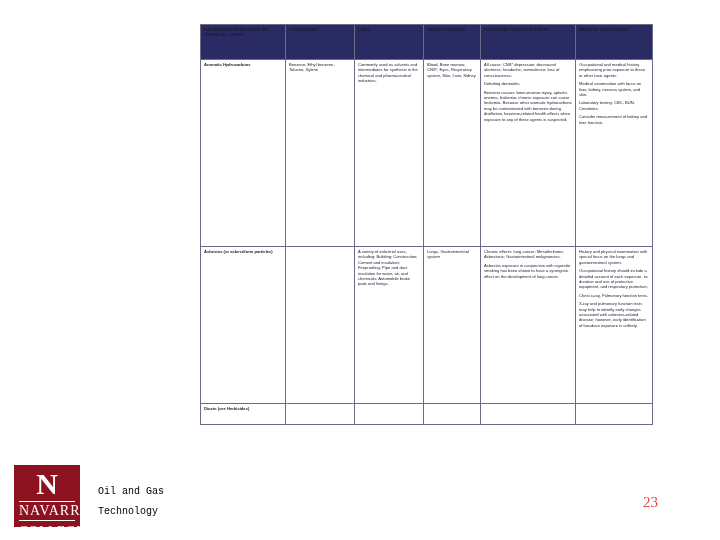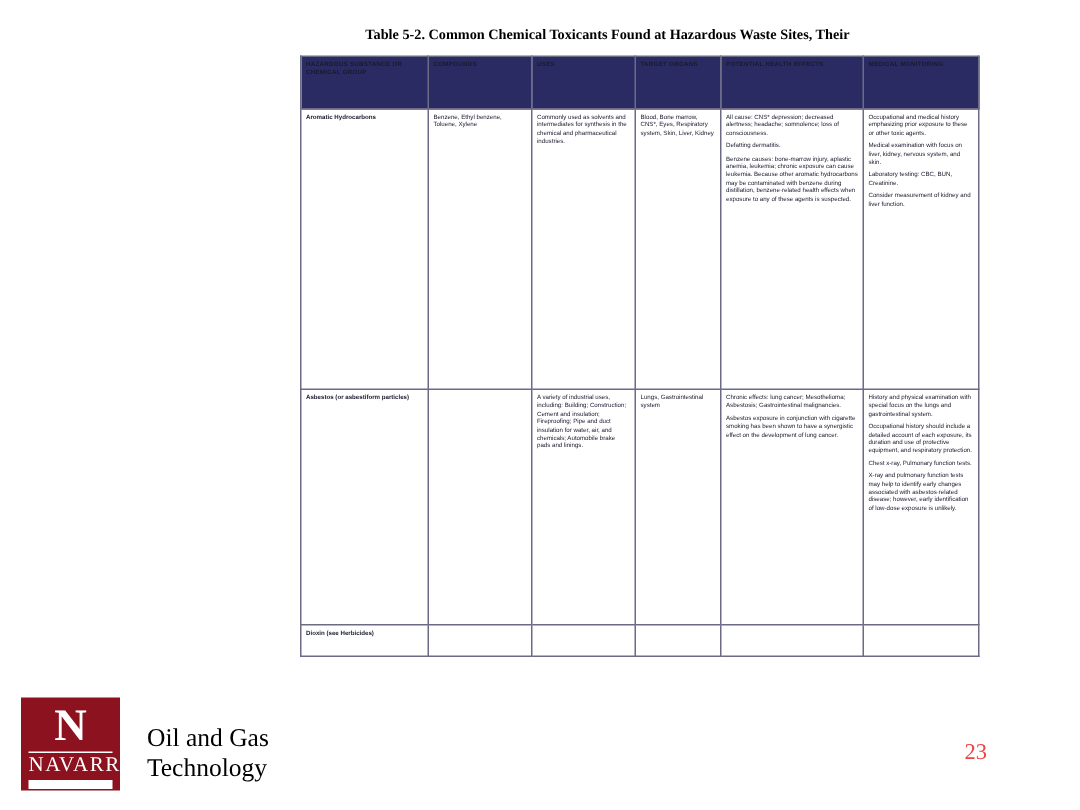--- a/index.html
+++ b/index.html
@@ -105,63 +105,62 @@
     letter-spacing: 1px;
     margin-top: 2px;
     border-top: 1px solid #ffffff;
     padding-top: 1px;
     display: block;
     width: 56px;
     margin-left: auto;
     margin-right: auto;
   }
   .logo .college {
-    font-size: 10px;
+    font-size: 13px;
     letter-spacing: 1px;
     display: block;
-    border-top: 6px solid #ffffff;
+    border-top: 1px solid #ffffff;
     width: 56px;
     margin: 1px auto 0 auto;
     padding-top: 1px;
     text-align: right;
   }
   .logo .letter {
     font-size: 30px;
     line-height: 30px;
     font-weight: bold;
     margin-top: 4px;
     display: block;
   }
 
   .footer-title {
     position: absolute;
     left: 98px;
     top: 482px;
-    font-family: Liberation Serif, serif;
-    font-size: 17px;
+    font-family: Liberation Mono, monospace;
+    font-size: 10px;
     line-height: 20px;
     color: #000000;
   }
 
   .page-num {
     position: absolute;
     left: 643px;
     top: 494px;
     font-family: "Liberation Serif", serif;
     font-size: 15px;
     color: #ef4444;
   }
 </style>
 </head>
 <body>
 
 <div class="table-wrap scan">
 
   <div class="tbl-title">
-    <span>Table 5-2.  Common Chemical Toxicants Found at Hazardous Waste Sites, Their</span>
   </div>
 
   <table class="toxtable">
     <thead>
       <tr>
         <th class="colA">HAZARDOUS SUBSTANCE OR CHEMICAL GROUP</th>
         <th class="colB">COMPOUNDS</th>
         <th class="colC">USES</th>
         <th class="colD">TARGET ORGANS</th>
         <th class="colE">POTENTIAL HEALTH EFFECTS</th>

